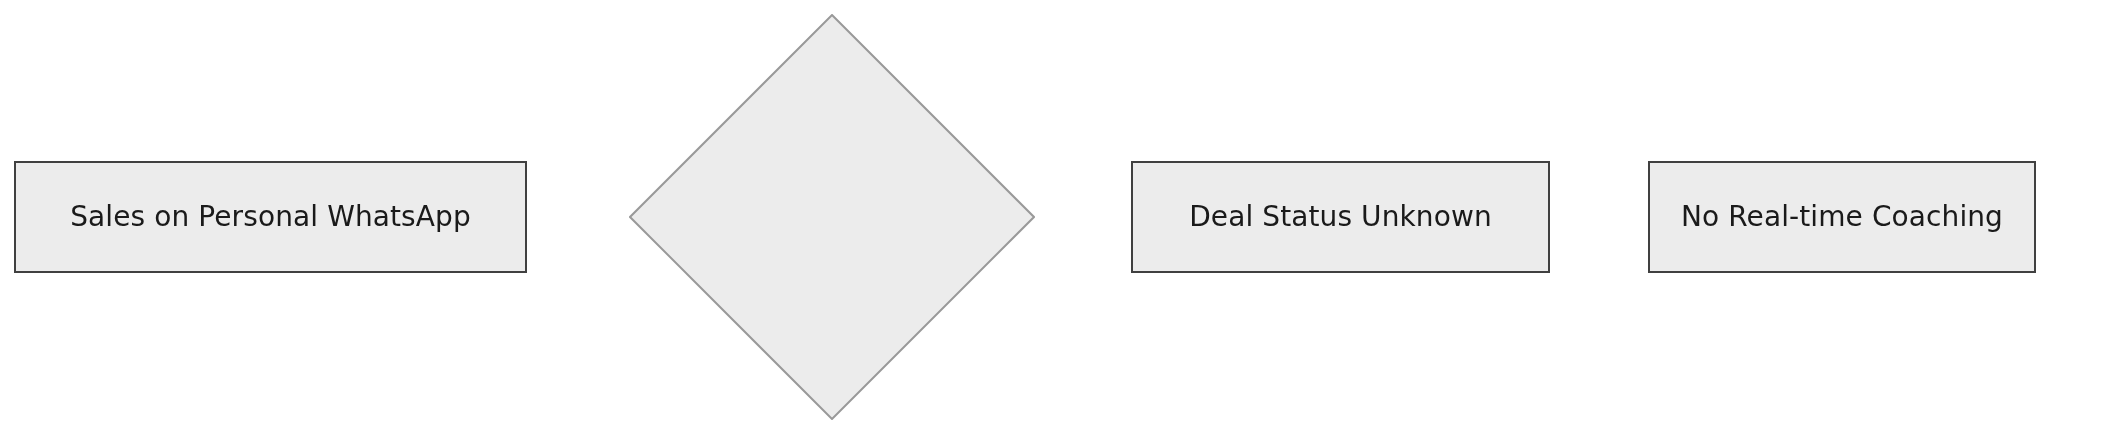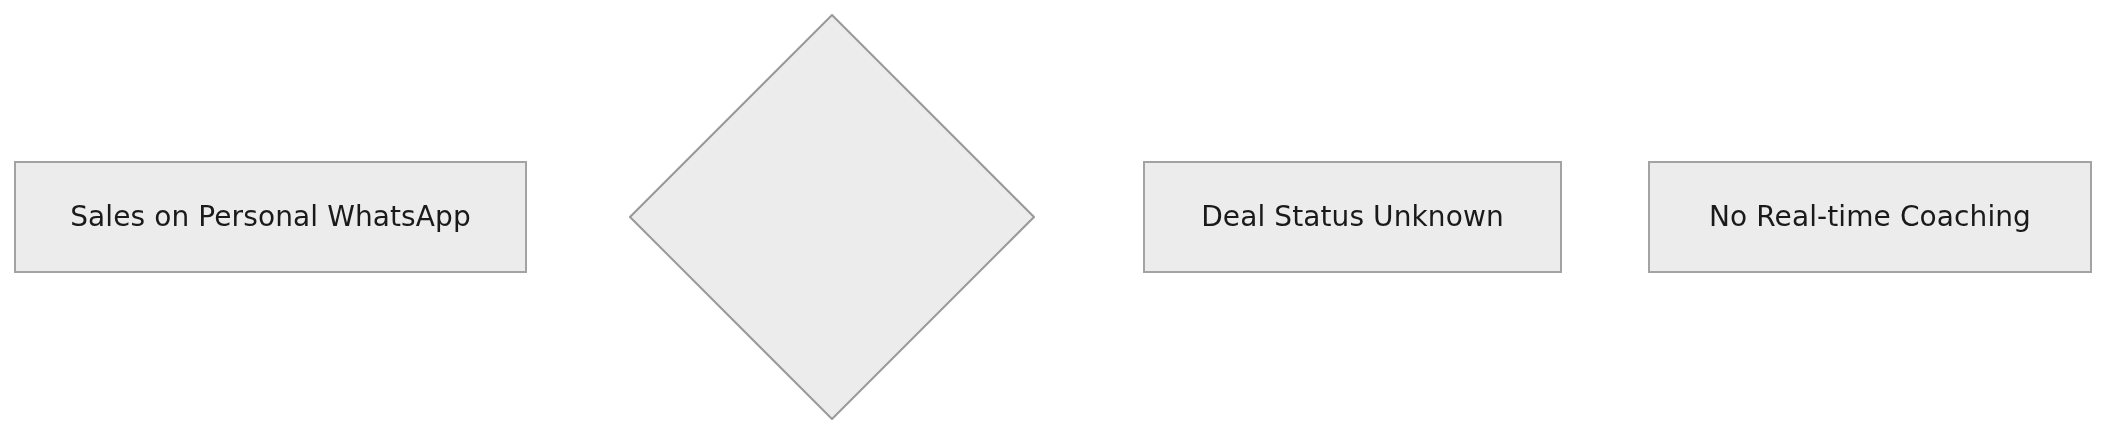--- a/index.html
+++ b/index.html
@@ -22,21 +22,21 @@
   }
   .node {
     position: absolute;
     box-sizing: border-box;
     display: flex;
     align-items: center;
     justify-content: center;
   }
   .node-rect {
     background: #ececec;
-    border: 2px solid #a3a3a3;
+    border: 2px solid #404040;
   }
   .node-label {
     font-size: 28px;
     line-height: 1;
     color: #1a1a1a;
     font-weight: 400;
     letter-spacing: 0.1px;
     white-space: nowrap;
     text-align: center;
     font-family: "DejaVu Sans", "Liberation Sans", sans-serif;
@@ -46,26 +46,25 @@
     left: 14px;
     top: 161px;
     width: 513px;
     height: 112px;
   }
   #node-deal-status-unknown {
     left: 1131px;
     top: 161px;
     width: 419px;
     height: 112px;
-    margin-left: 12px;
   }
   #node-no-realtime-coaching {
     left: 1648px;
     top: 161px;
-    width: 444px;
+    width: 388px;
     height: 112px;
   }
   
   #node-no-manager-visibility {
     left: 629px;
     top: 14px;
     width: 406px;
     height: 406px;
   }
   #node-no-manager-visibility .diamond-shape {

